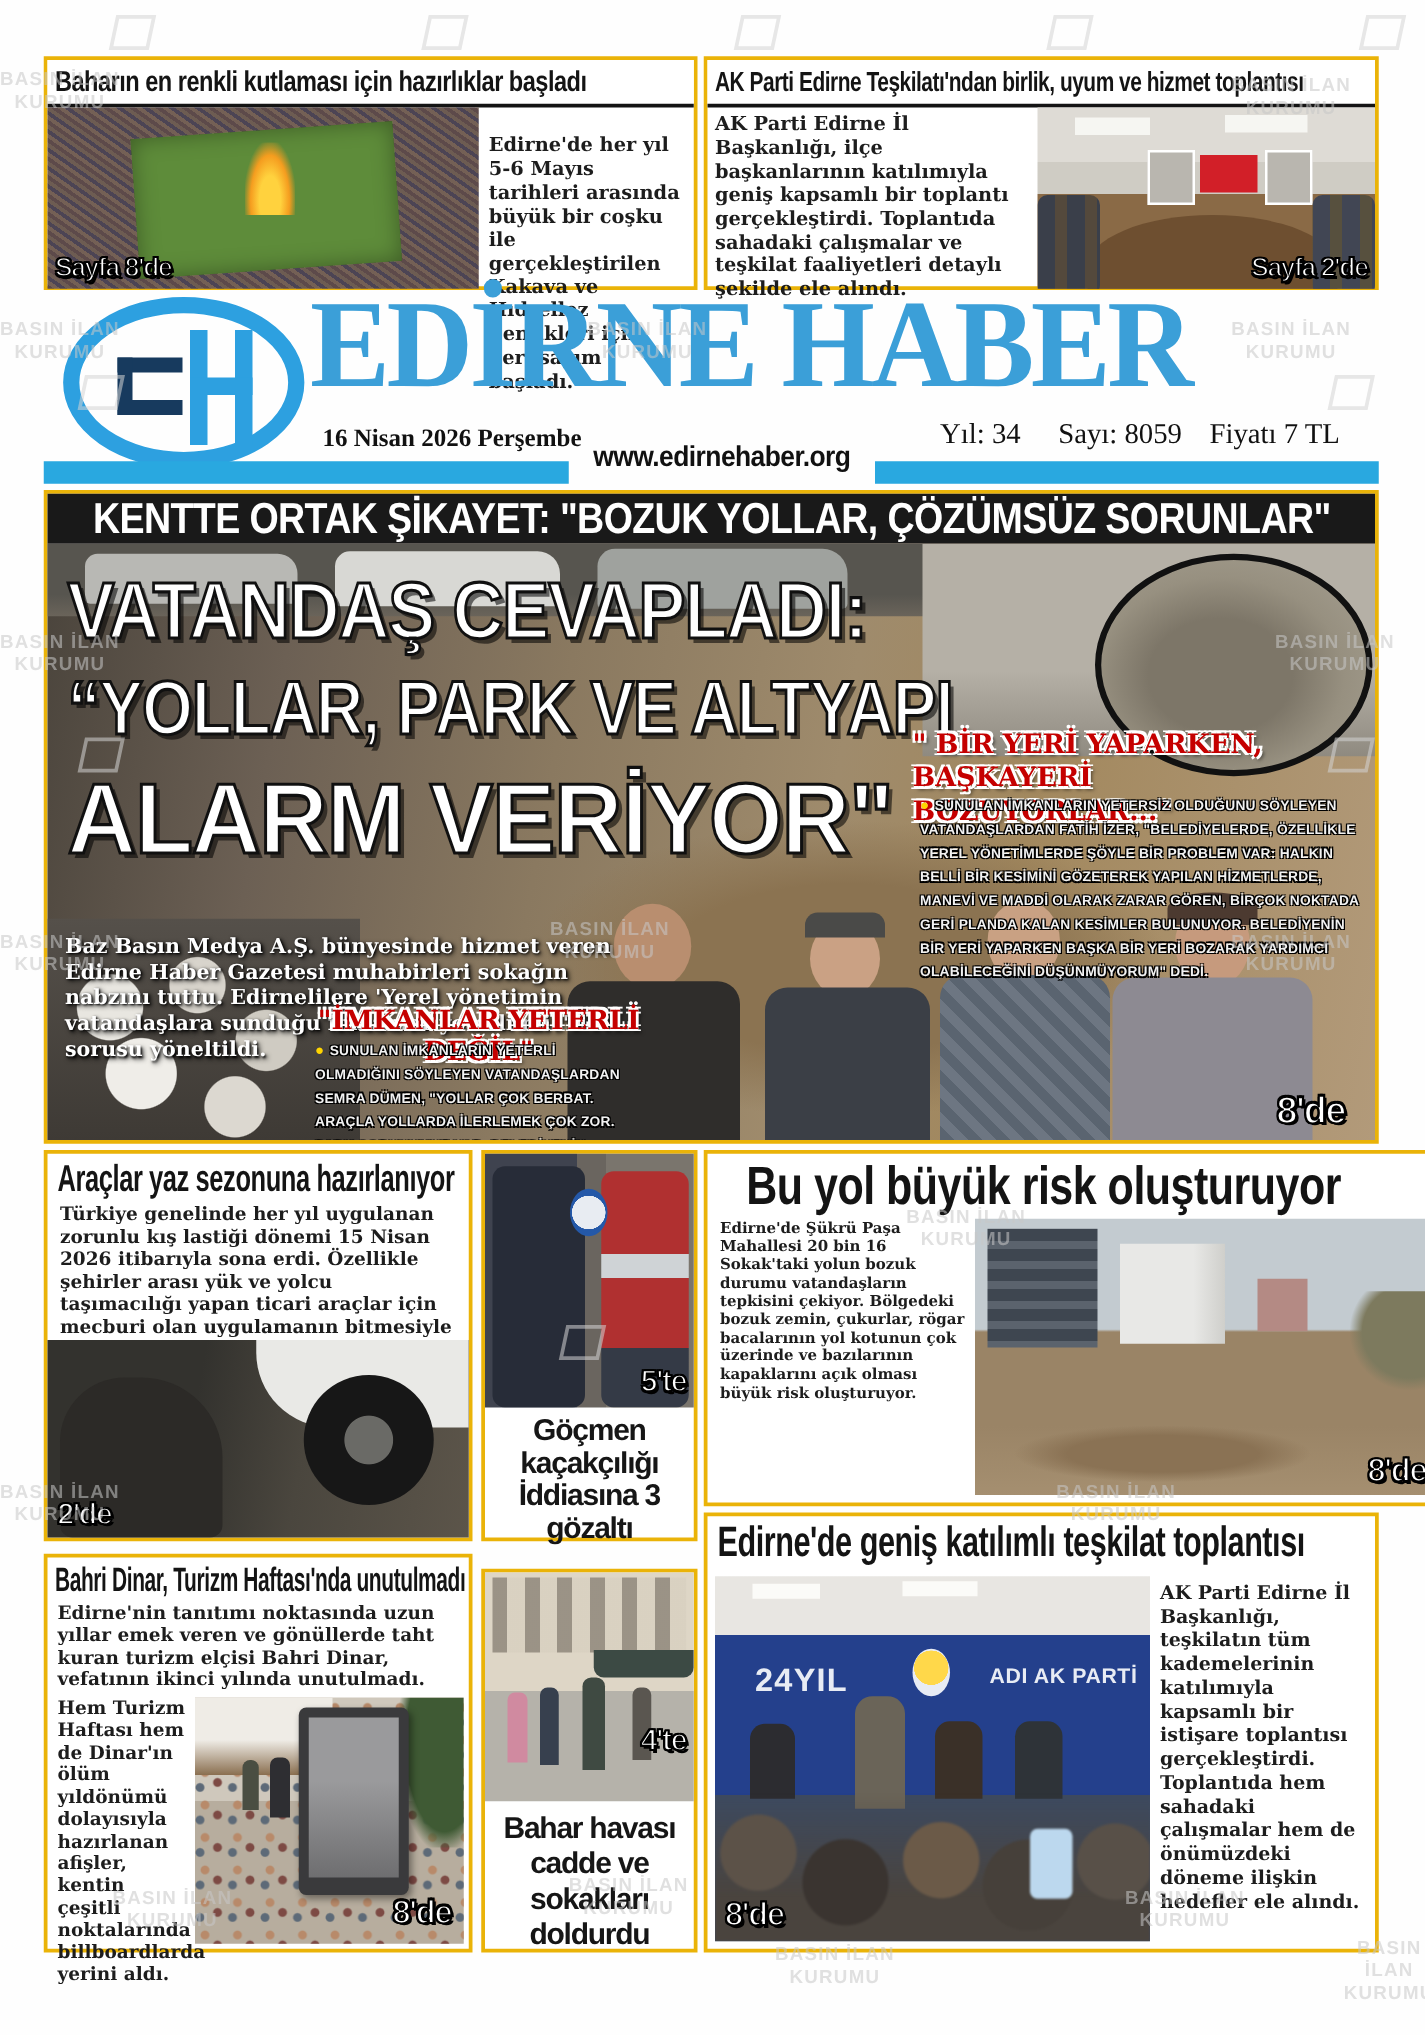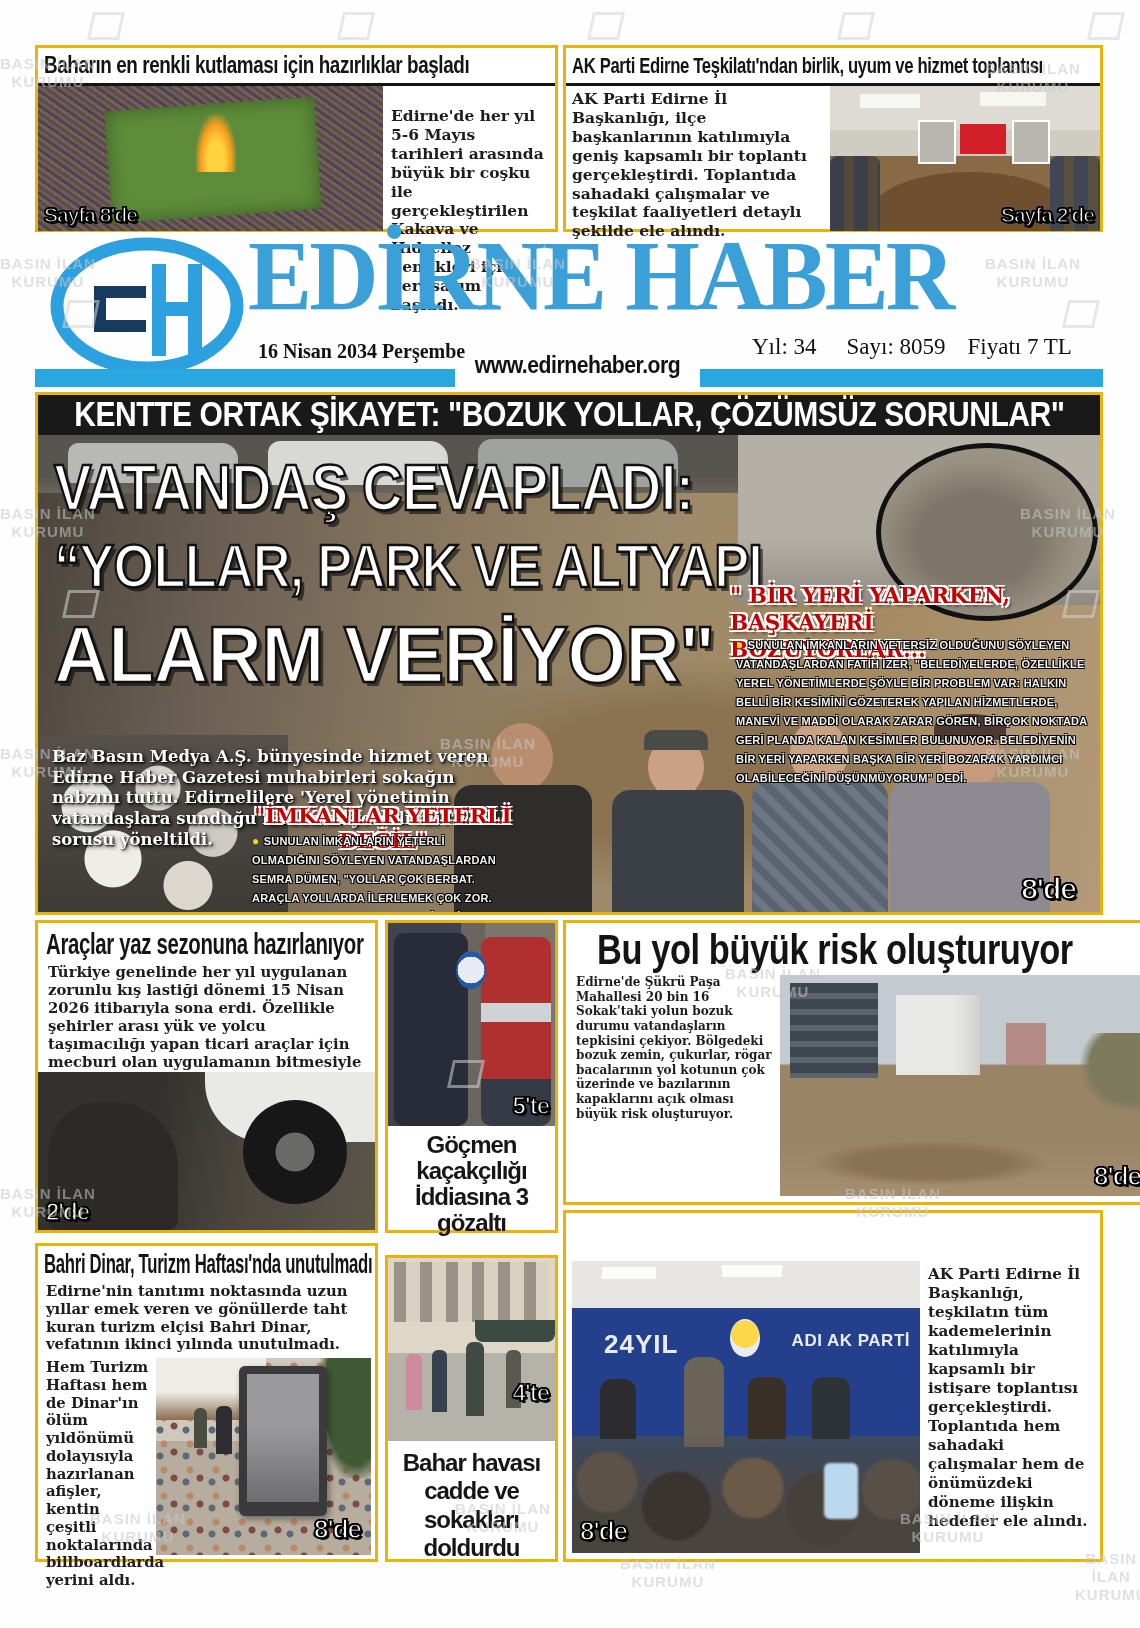--- a/index.html
+++ b/index.html
@@ -80,21 +80,21 @@
       <ellipse cx="105" cy="72" rx="90" ry="62" fill="none" stroke="#2da0e0" stroke-width="13"></ellipse>
       <rect x="52" y="52" width="52" height="12" fill="#173a5e"></rect>
       <rect x="52" y="52" width="12" height="46" fill="#173a5e"></rect>
       <rect x="52" y="86" width="52" height="12" fill="#173a5e"></rect>
       <rect x="110" y="30" width="14" height="92" fill="#2da0e0"></rect>
       <rect x="146" y="30" width="14" height="92" fill="#2da0e0"></rect>
       <rect x="110" y="68" width="50" height="14" fill="#2da0e0"></rect>
     </svg>
     <div style="position:absolute;left:248px;top:-14px;font-family:'Liberation Serif',serif;font-weight:700;
                 font-size:100px;color:#3b9fd8;letter-spacing:-3px;white-space:nowrap;transform:scaleX(0.96);transform-origin:0 50%;">EDİRNE HABER</div>
-    <div style="position:absolute;left:258px;top:108px;font-family:'Liberation Serif',serif;font-weight:700;font-size:20px;color:#111;">16 Nisan 2034 Perşembe</div>
+    <div style="position:absolute;left:258px;top:108px;font-family:'Liberation Serif',serif;font-weight:700;font-size:20px;color:#111;">16 Nisan 2026 Perşembe</div>
     <div style="position:absolute;left:752px;top:102px;font-family:'Liberation Serif',serif;font-weight:400;font-size:23px;color:#111;white-space:nowrap;">
       <span style="margin-right:30px;">Yıl: 34</span><span style="margin-right:22px;">Sayı: 8059</span><span>Fiyatı 7 TL</span>
     </div>
     <div style="position:absolute;left:35px;top:137px;width:420px;height:18px;background:#29a8e0;"></div>
     <div style="position:absolute;left:455px;top:120px;width:245px;text-align:center;font-weight:800;font-size:23px;color:#111;
                 transform:scaleX(0.92);transform-origin:50% 50%;letter-spacing:-0.5px;">www.edirnehaber.org</div>
     <div style="position:absolute;left:700px;top:137px;width:403px;height:18px;background:#29a8e0;"></div>
   </div>
 
   <div class="box" style="left:35px;top:392px;width:1068px;height:523px;">
@@ -252,20 +252,23 @@
       <div style="position:absolute;left:18px;top:96px;width:16px;height:56px;background:#d08aa0;border-radius:6px 6px 0 0;"></div>
       <div style="position:absolute;left:44px;top:92px;width:15px;height:62px;background:#37404e;border-radius:6px 6px 0 0;"></div>
       <div style="position:absolute;left:78px;top:84px;width:18px;height:74px;background:#3f4a42;border-radius:7px 7px 0 0;"></div>
       <div style="position:absolute;left:118px;top:92px;width:15px;height:58px;background:#5a5650;border-radius:6px 6px 0 0;"></div>
       <div class="ref" style="right:6px;bottom:34px;font-size:24px;">4'te</div>
     </div>
     <div style="padding:8px 6px;text-align:center;font-weight:800;font-size:24px;line-height:1.18;color:#161616;letter-spacing:-1px;">Bahar havası cadde ve sokakları doldurdu</div>
   </div>
 
   <div class="box" style="left:563px;top:1210px;width:540px;height:352px;">
+    <div style="padding:2px 8px 0 8px;overflow:hidden;">
+      <span class="hl" style="font-size:34px;transform:scaleX(0.72);">Edirne'de geniş katılımlı teşkilat toplantısı</span>
+    </div>
     <div class="photo" style="position:absolute;left:6px;top:48px;width:348px;bottom:6px;
                 background:linear-gradient(180deg,#e8e6e2 0 16%,#24408c 16% 60%,#3d4a60 60% 100%);">
       <div style="position:absolute;left:30px;top:6px;width:54px;height:12px;background:#fbfbf8;"></div>
       <div style="position:absolute;left:150px;top:4px;width:60px;height:12px;background:#fbfbf8;"></div>
       <div style="position:absolute;left:32px;top:68px;color:#e8ecf4;font-weight:800;font-size:26px;letter-spacing:1px;">24YIL</div>
       <div style="position:absolute;left:158px;top:58px;width:30px;height:38px;border-radius:50%;
            background:radial-gradient(circle at 50% 40%,#ffd84a 0 50%,#e8ecf4 51% 100%);"></div>
       <div style="position:absolute;right:10px;top:70px;color:#e8ecf4;font-weight:800;font-size:17px;letter-spacing:0.5px;">ADI AK PARTİ</div>
       <div style="position:absolute;left:112px;top:96px;width:40px;height:90px;background:#6a6458;border-radius:14px 14px 0 0;"></div>
       <div style="position:absolute;left:28px;top:118px;width:36px;height:60px;background:#2c2c30;border-radius:12px 12px 0 0;"></div>

